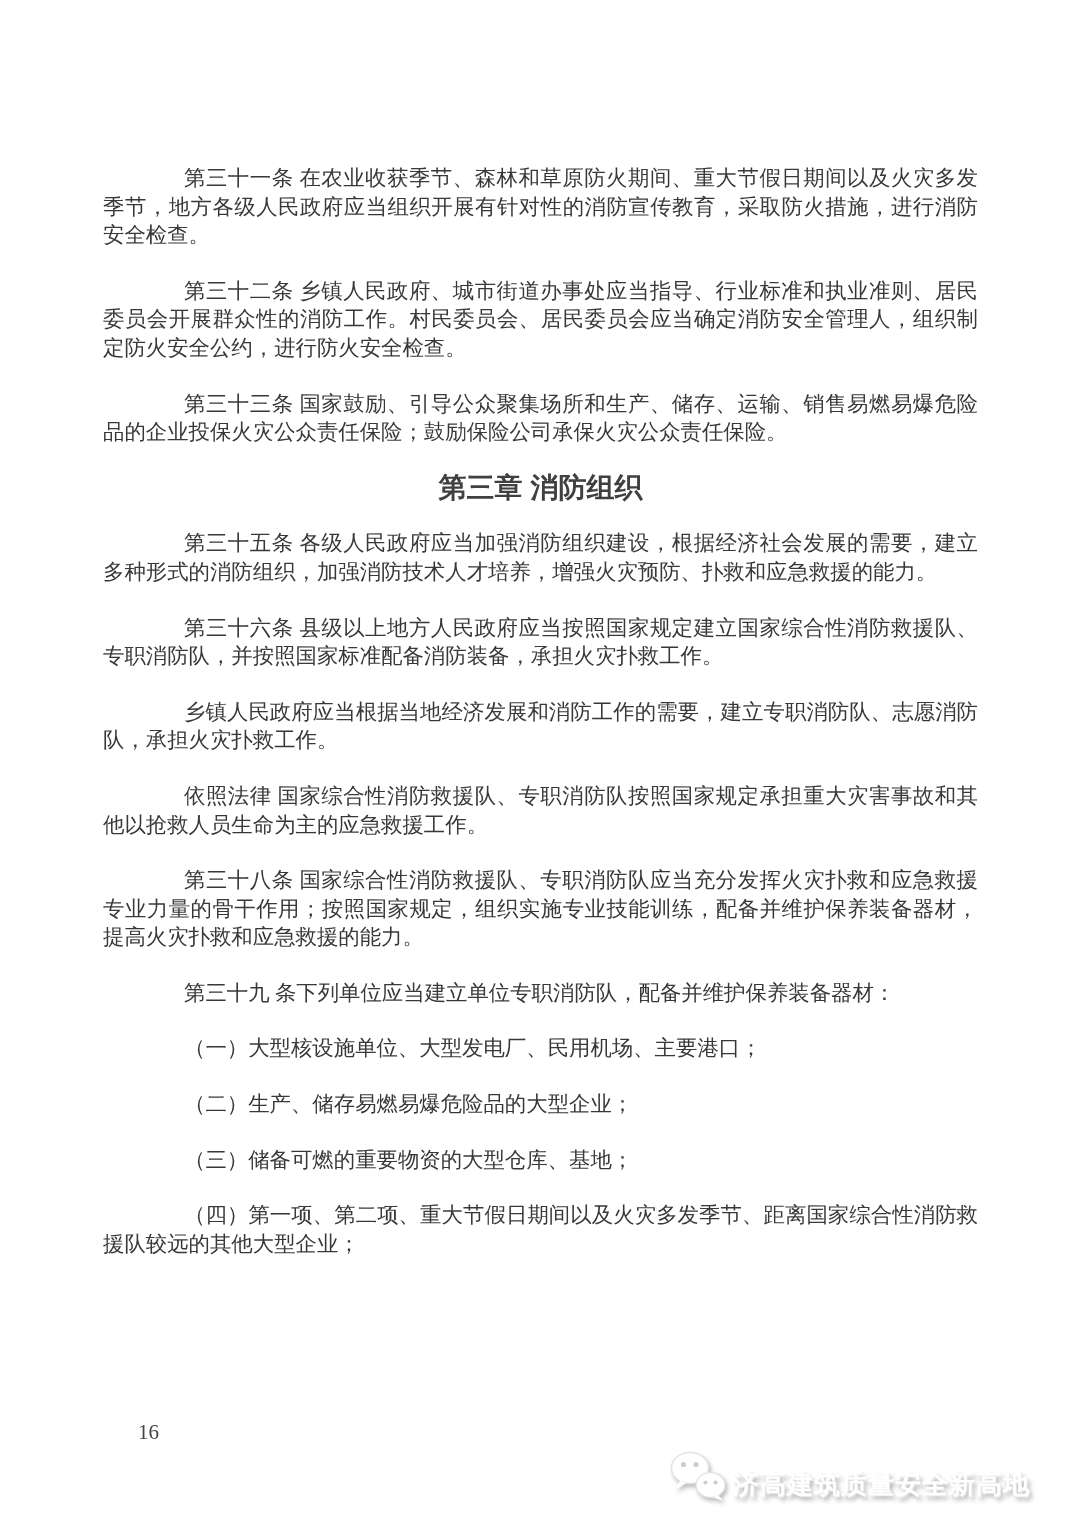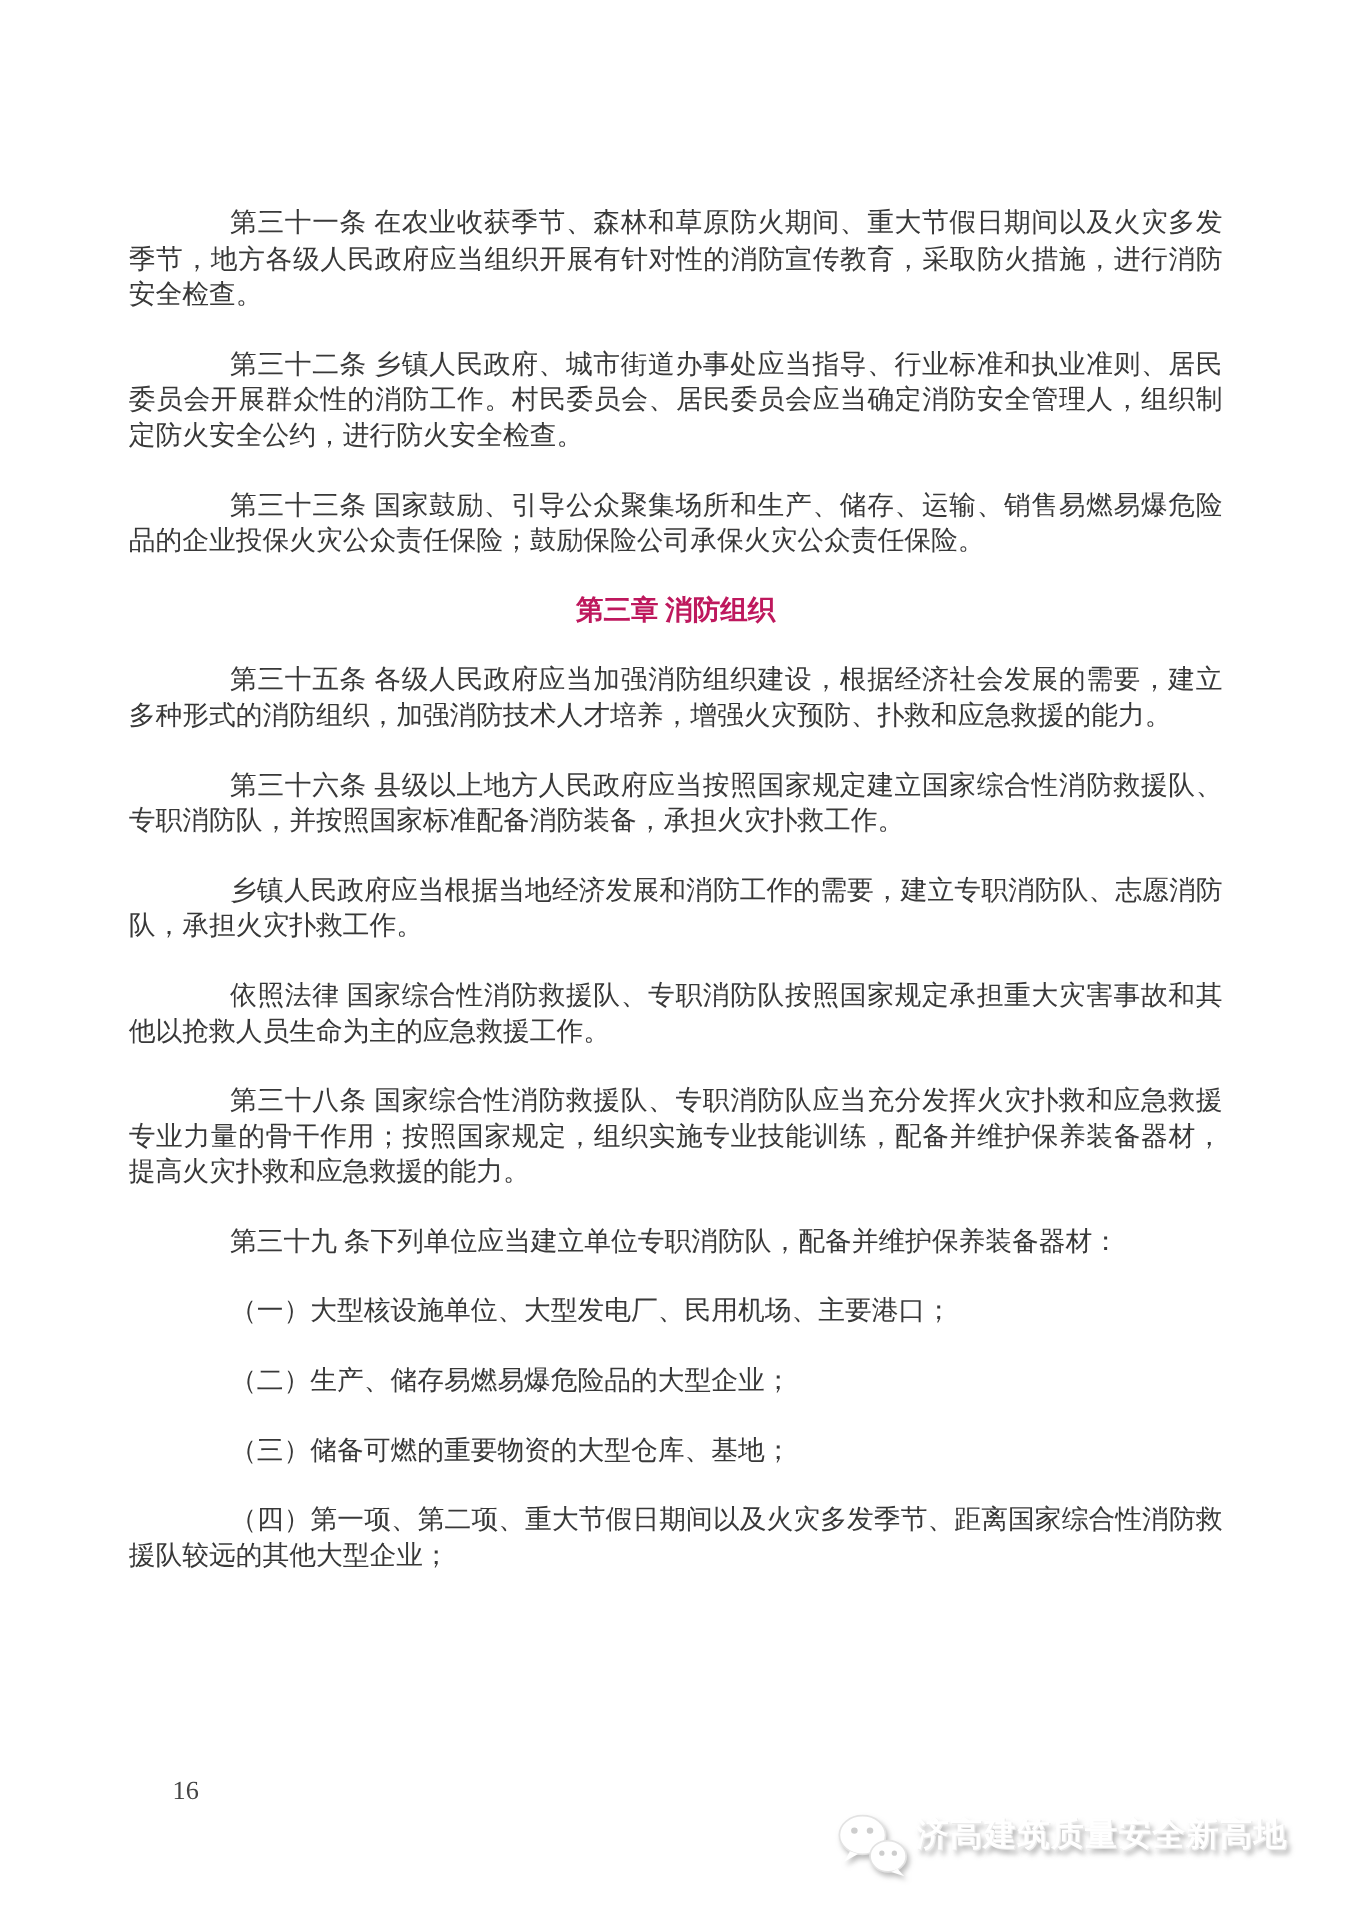--- a/index.html
+++ b/index.html
@@ -19,40 +19,40 @@
   }
   .para{
     font-size:21.4px;
     line-height:28.6px;
     text-align:justify;
     text-indent:81px;
     margin:0 0 27px 0;
     word-break:break-all;
   }
   .chapter-heading{
-    font-family:Liberation Serif, serif;
-    font-size:22px;
+    font-family:Liberation Sans, sans-serif;
+    font-size:28px;
     line-height:28.6px;
     font-weight:bold;
     text-align:center;
     text-indent:0;
     margin:0 0 27px 0;
-    color:#be185d;
+    color:#404040;
   }
   .page-number{
     position:absolute;
     left:138px;top:1420px;
     font-size:21px;
     color:#454545;
   }
   .watermark{
     position:absolute;
     top:1450px;right:50px;
     display:flex;
-    align-items:flex-start;
+    align-items:flex-end;
     gap:6px;
   }
   .wechat-icon svg{
     filter:drop-shadow(2px 3px 2px rgba(120,120,120,0.5));
     display:block;
   }
   .watermark-text{
     font-family:"Liberation Sans","DejaVu Sans",sans-serif;
     font-weight:bold;
     font-size:26px;

